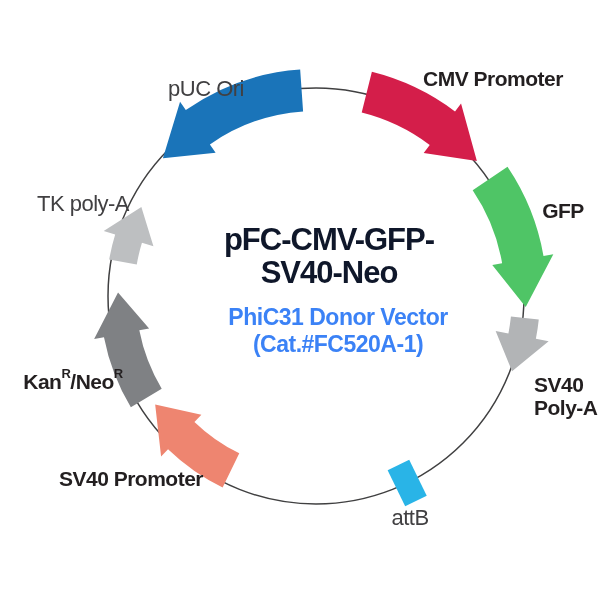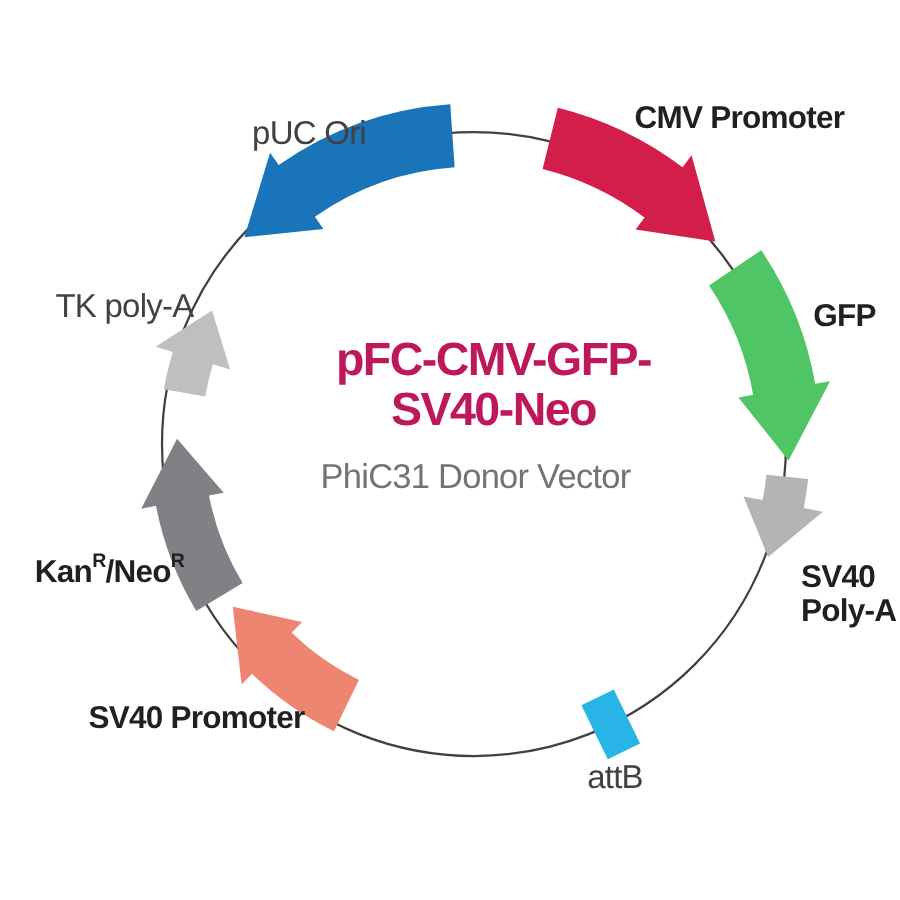--- a/index.html
+++ b/index.html
@@ -5,23 +5,23 @@
   html,body{margin:0;padding:0;background:#ffffff;}
   #stage{position:relative;width:600px;height:600px;background:#ffffff;overflow:hidden;
          font-family:"Liberation Sans", sans-serif;margin-left:18px;}
   #plasmid-svg{position:absolute;left:0;top:0;}
   .lbl{font-family:"Liberation Sans", sans-serif;font-size:22px;font-weight:400;
        fill:#414042;letter-spacing:-0.5px;}
   .lbl-bold{font-family:"Liberation Sans", sans-serif;font-size:21px;font-weight:700;
        fill:#231f20;letter-spacing:-0.5px;}
   .center-text{position:absolute;text-align:center;pointer-events:none;}
   #vector-title{left:161px;top:223px;width:300px;font-size:31px;font-weight:700;
-       color:#be185d;line-height:33px;letter-spacing:-1px;}
-  #vector-subtitle{left:149px;top:304px;width:300px;font-size:23px;font-weight:400;
-       color:#737373;line-height:27px;letter-spacing:-0.5px;}
+       color:#0f172a;line-height:33px;letter-spacing:-1px;}
+  #vector-subtitle{left:170px;top:304px;width:300px;font-size:23px;font-weight:700;
+       color:#3b82f6;line-height:27px;letter-spacing:-0.5px;}
 </style>
 </head>
 <body>
 
 <div id="stage">
   <svg id="plasmid-svg" width="600" height="600" viewBox="0 0 600 600">
     <circle id="backbone-circle" fill="none" cx="298" cy="296" r="208" stroke="#404041" stroke-width="1.5"></circle>
     <g id="feature-shapes">
         <path d="M 282.17 69.55 A 227 227 0 0 0 167.80 110.05 L 162.06 101.86 L 144.91 158.16 L 197.62 152.65 L 191.89 144.46 A 185 185 0 0 1 285.10 111.45 Z" fill="#1a74b9"></path>
         <path d="M 353.88 71.86 A 231 231 0 0 1 437.02 111.52 L 443.04 103.53 L 458.87 161.01 L 405.72 153.04 L 411.74 145.06 A 189 189 0 0 0 343.72 112.61 Z" fill="#d41e4a"></path>
@@ -45,14 +45,15 @@
       </g>
   </svg>
 
   <div class="center-text" id="vector-title">
     <div>pFC-CMV-GFP-</div>
     <div>SV40-Neo</div>
   </div>
 
   <div class="center-text" id="vector-subtitle">
     <div>PhiC31 Donor Vector</div>
+    <div>(Cat.#FC520A-1)</div>
   </div>
 </div>
 
 </body></html>

